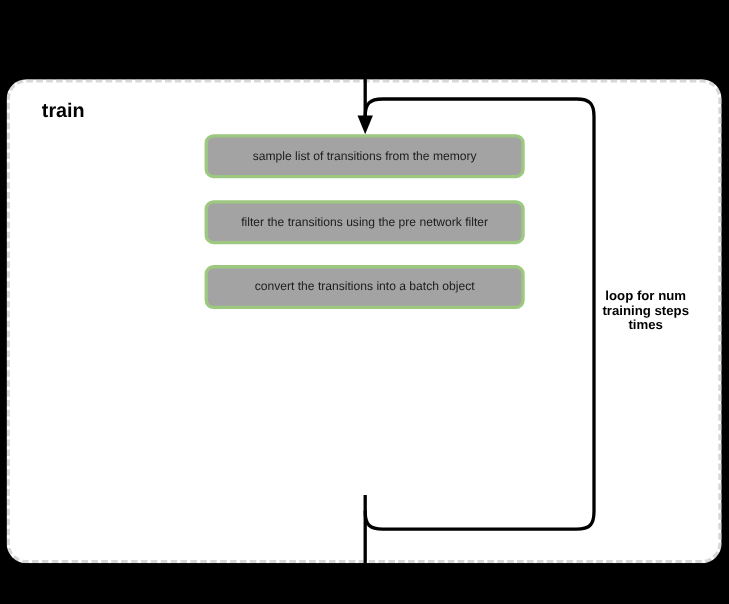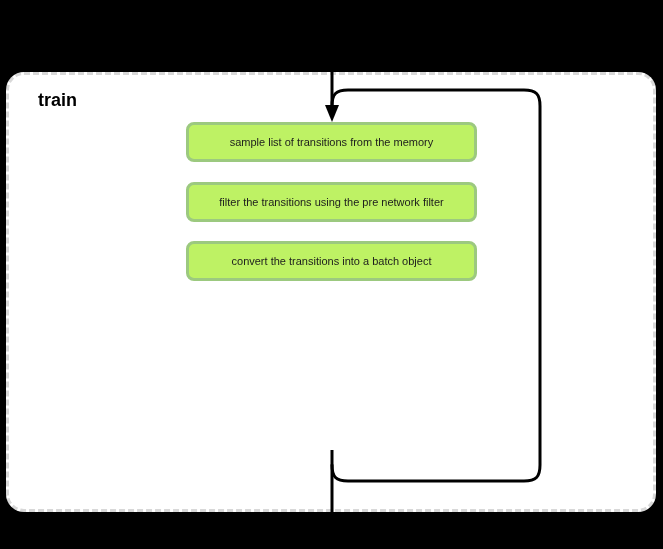--- a/index.html
+++ b/index.html
@@ -39,21 +39,21 @@
     left: 0; top: 0;
     width: 663px; height: 549px;
     pointer-events: none;
   }
   
   .step-box {
     position: absolute;
     left: 186px;
     width: 291px; height: 40px;
     box-sizing: border-box;
-    background: #bef264;
+    background: #a3a3a3;
     border: 3px solid #9cc97f;
     border-radius: 8px;
     display: flex;
     align-items: center;
     justify-content: center;
     font-size: 11px;
     color: #1c1c1c;
     text-align: center;
   }
   .step-1 { top: 78px; }
@@ -119,14 +119,17 @@
   <div class="step-box step-3">
     <span>convert the transitions into a batch object</span>
   </div>
 
   <div class="step-box step-2">
     <span>filter the transitions using the pre network filter</span>
   </div>
 
 
 
+  <div class="loop-annotation">loop for num
+training steps
+times</div>
 
 </div>
 
 </body></html>

